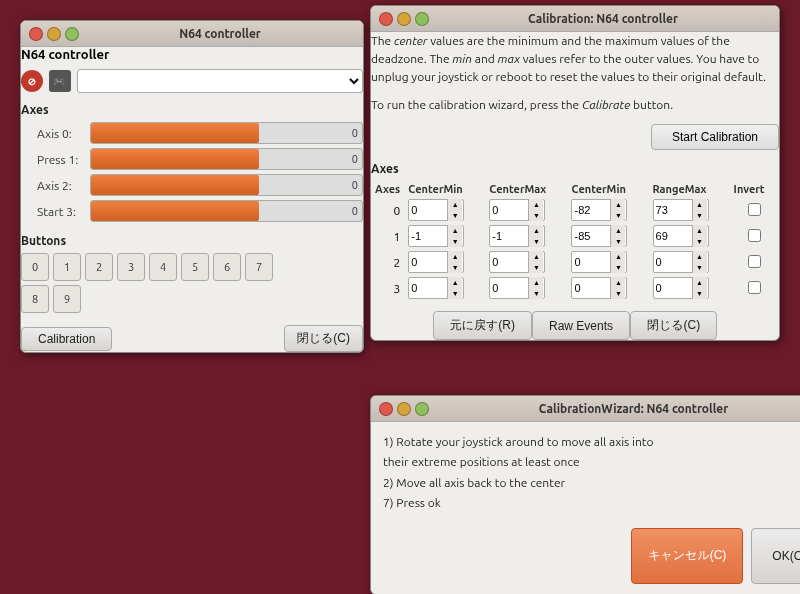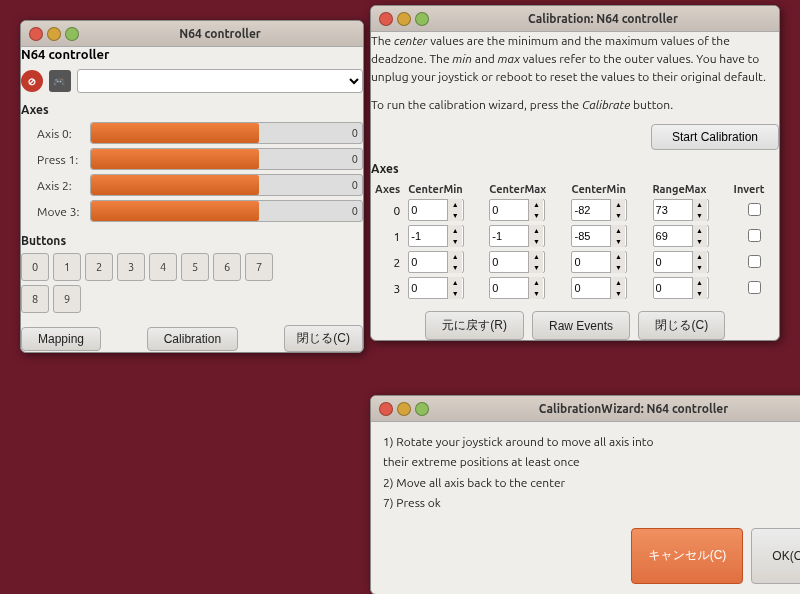--- a/index.html
+++ b/index.html
@@ -310,21 +310,21 @@
       line-height: 1;
       display: flex;
       align-items: center;
       justify-content: center;
       padding: 0;
     }
 
     .cal-bottom-buttons {
       display: flex;
       justify-content: center;
-      gap: 8px;
+      gap: 0;
     }
 
     .cal-action-btn {
       padding: 5px 16px;
       background: linear-gradient(to bottom, #ececec, #d8d5d0);
       border: 1px solid #aaa;
       border-radius: 4px;
       cursor: pointer;
       font-size: 12px;
       color: #222;
@@ -423,21 +423,21 @@
         </div>
       </div>
       <div class="axis-row">
         <span class="axis-label">Axis 2:</span>
         <div class="axis-bar-container">
           <div class="axis-bar" style="width:62%"></div>
           <span class="axis-value">0</span>
         </div>
       </div>
       <div class="axis-row">
-        <span class="axis-label">Move 3:</span>
+        <span class="axis-label">Start 3:</span>
         <div class="axis-bar-container">
           <div class="axis-bar" style="width:62%"></div>
           <span class="axis-value">0</span>
         </div>
       </div>
     </div>
 
     <div class="buttons-section">
       <div class="section-label">Buttons</div>
       <div class="buttons-grid">
@@ -450,21 +450,20 @@
         <div class="btn-indicator">6</div>
         <div class="btn-indicator">7</div>
       </div>
       <div class="buttons-grid" style="margin-top:4px">
         <div class="btn-indicator">8</div>
         <div class="btn-indicator">9</div>
       </div>
     </div>
 
     <div class="bottom-buttons">
-      <button class="action-btn">Mapping</button>
       <button class="action-btn">Calibration</button>
       <button class="close-btn-right">閉じる(C)</button>
     </div>
   </div>
 </div>
 
 <div class="window" id="win-cal">
   <div class="window-titlebar">
     <div class="window-controls">
       <div class="wbtn wbtn-close"></div>

